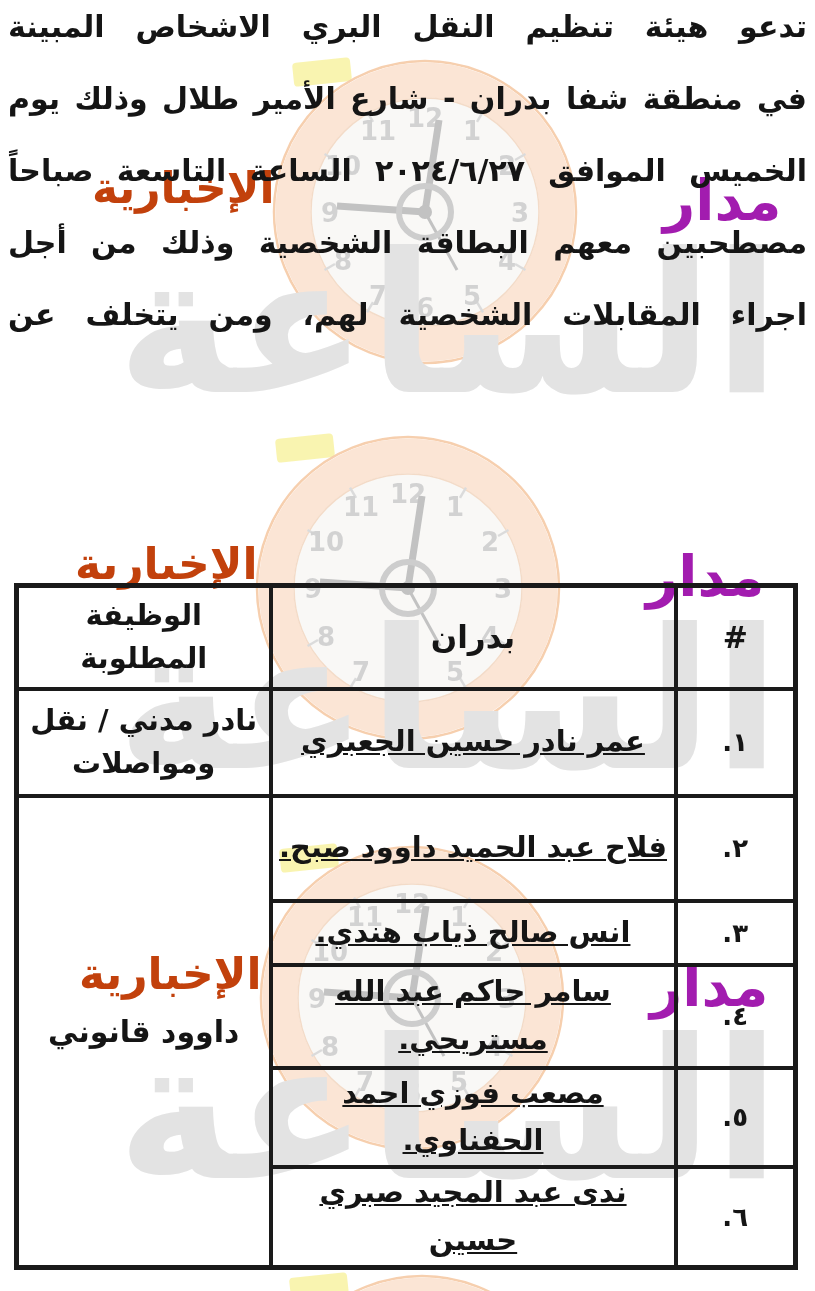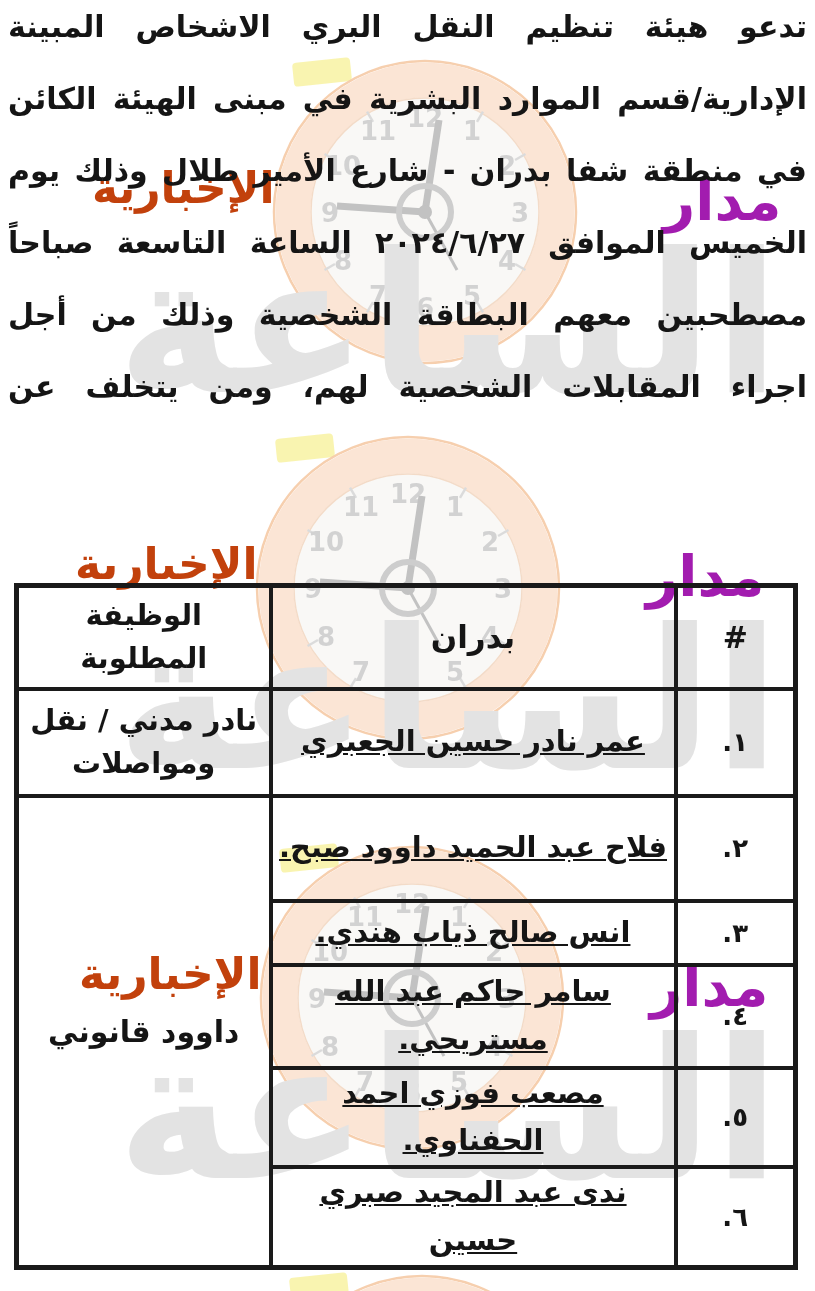--- a/index.html
+++ b/index.html
@@ -129,21 +129,20 @@
     <svg class="wm-clock" style="left:262px;top:1267px;" width="320" height="320" viewBox="-160 -160 320 320">
         <use href="#clockface"></use>
       </svg>
 
   </div>
 
   <div class="content">
 
     <div class="para">
       <div class="pline">تدعو هيئة تنظيم النقل البري الاشخاص المبينة</div>
-      <div class="pline">الإدارية/قسم الموارد البشرية في مبنى الهيئة الكائن</div>
       <div class="pline">في منطقة شفا بدران - شارع الأمير طلال وذلك يوم</div>
       <div class="pline">الخميس الموافق ٢٠٢٤/٦/٢٧ الساعة التاسعة صباحاً</div>
       <div class="pline">مصطحبين معهم البطاقة الشخصية وذلك من أجل</div>
       <div class="pline">اجراء المقابلات الشخصية لهم، ومن يتخلف عن</div>
     </div>
 
     <table class="applicants">
       <colgroup>
         <col style="width:120px">
         <col style="width:405px">

